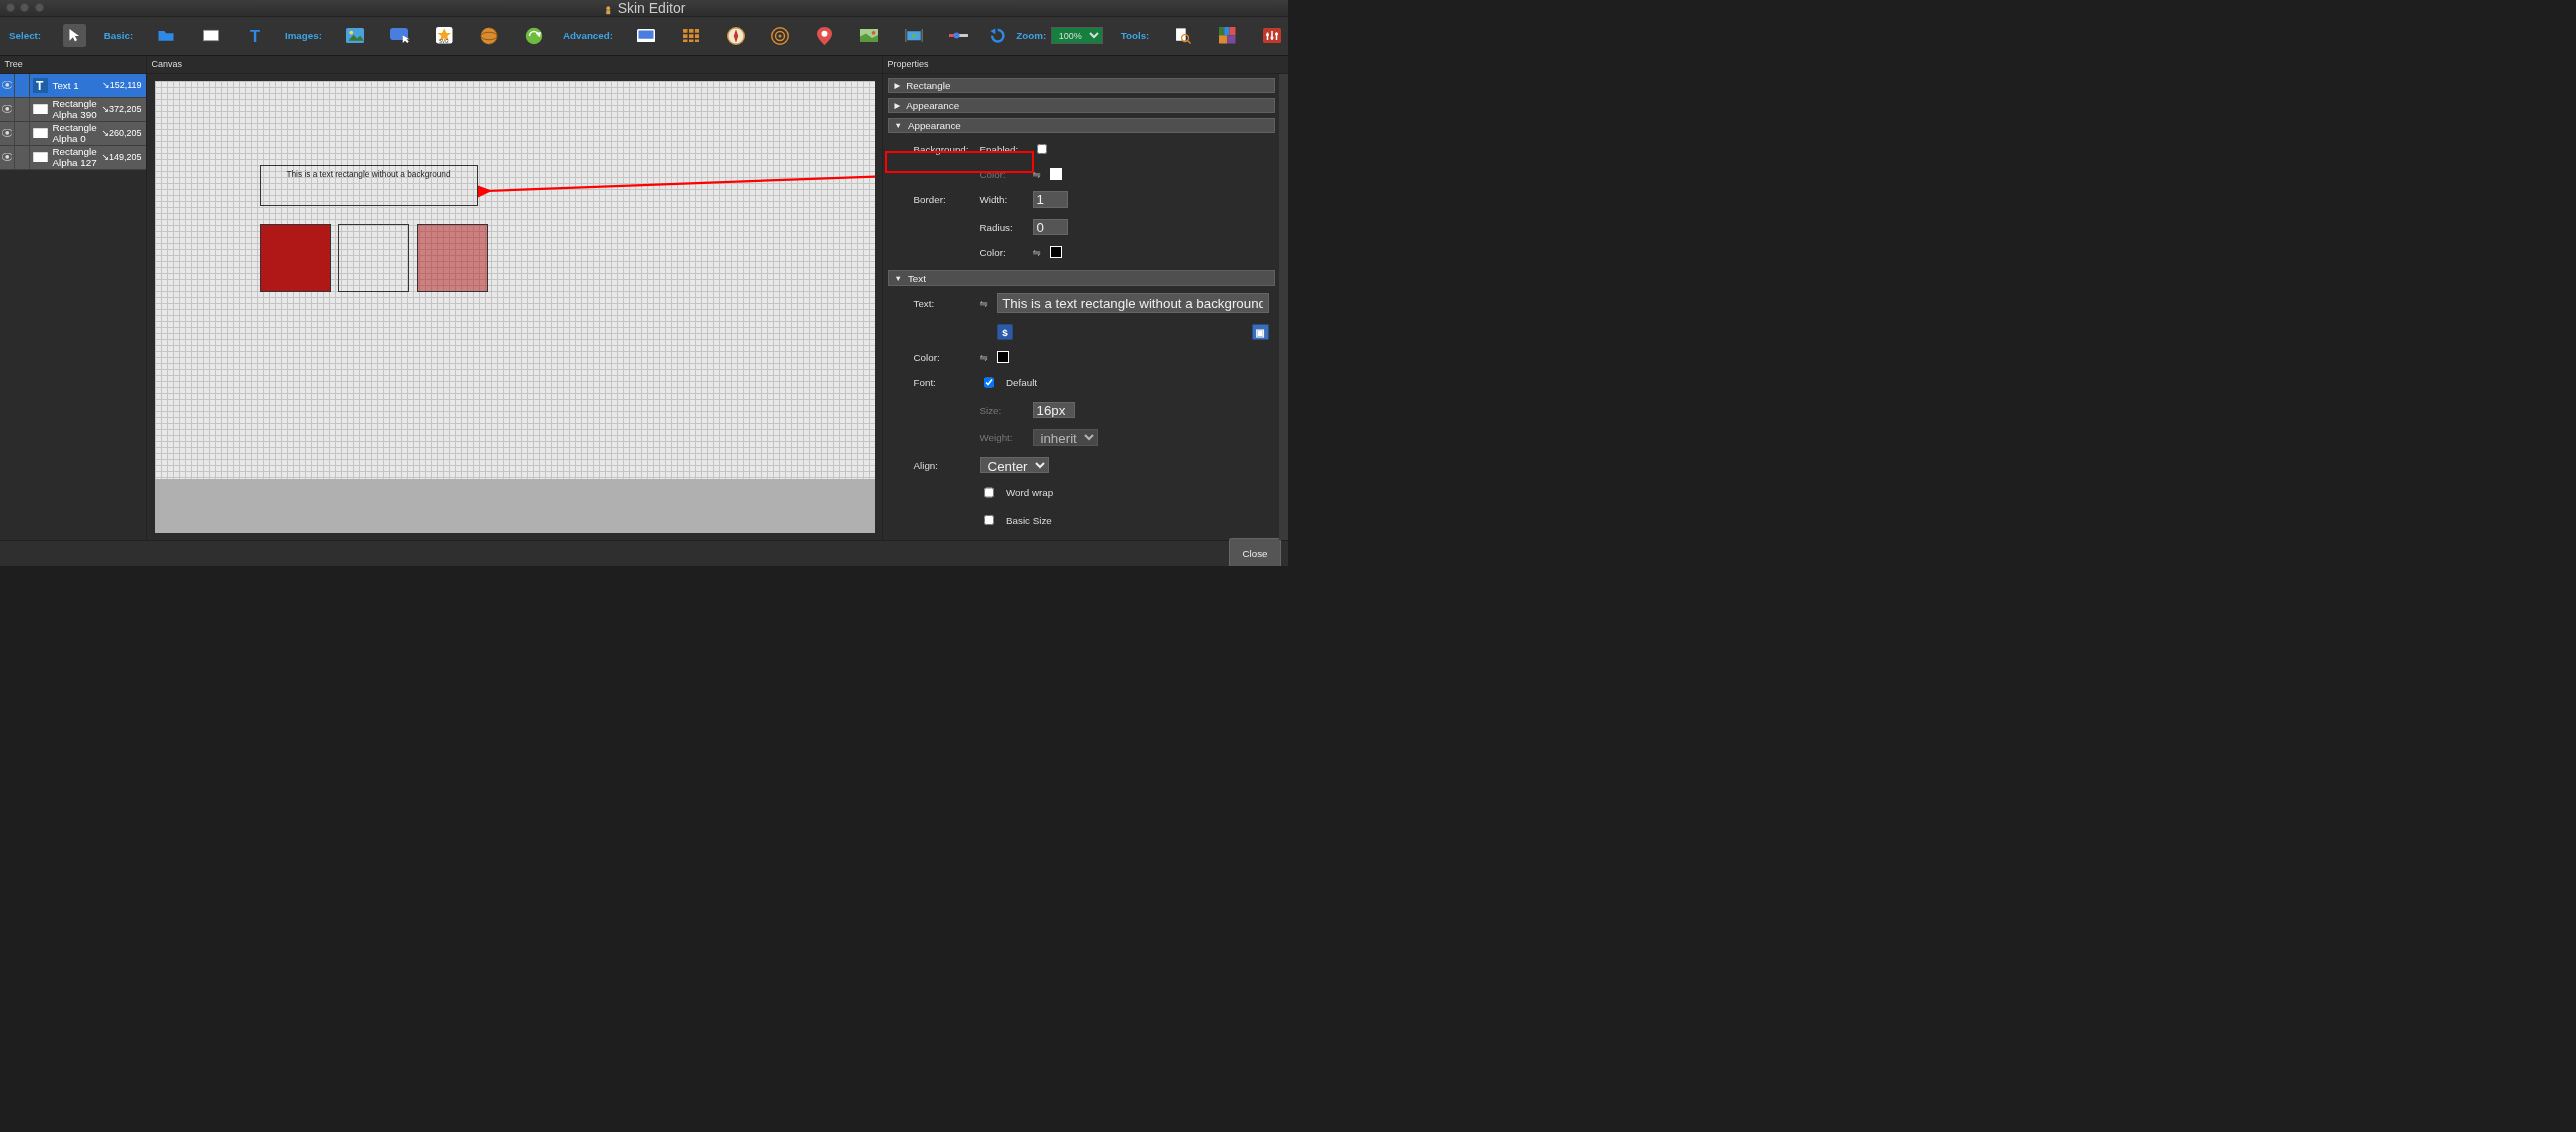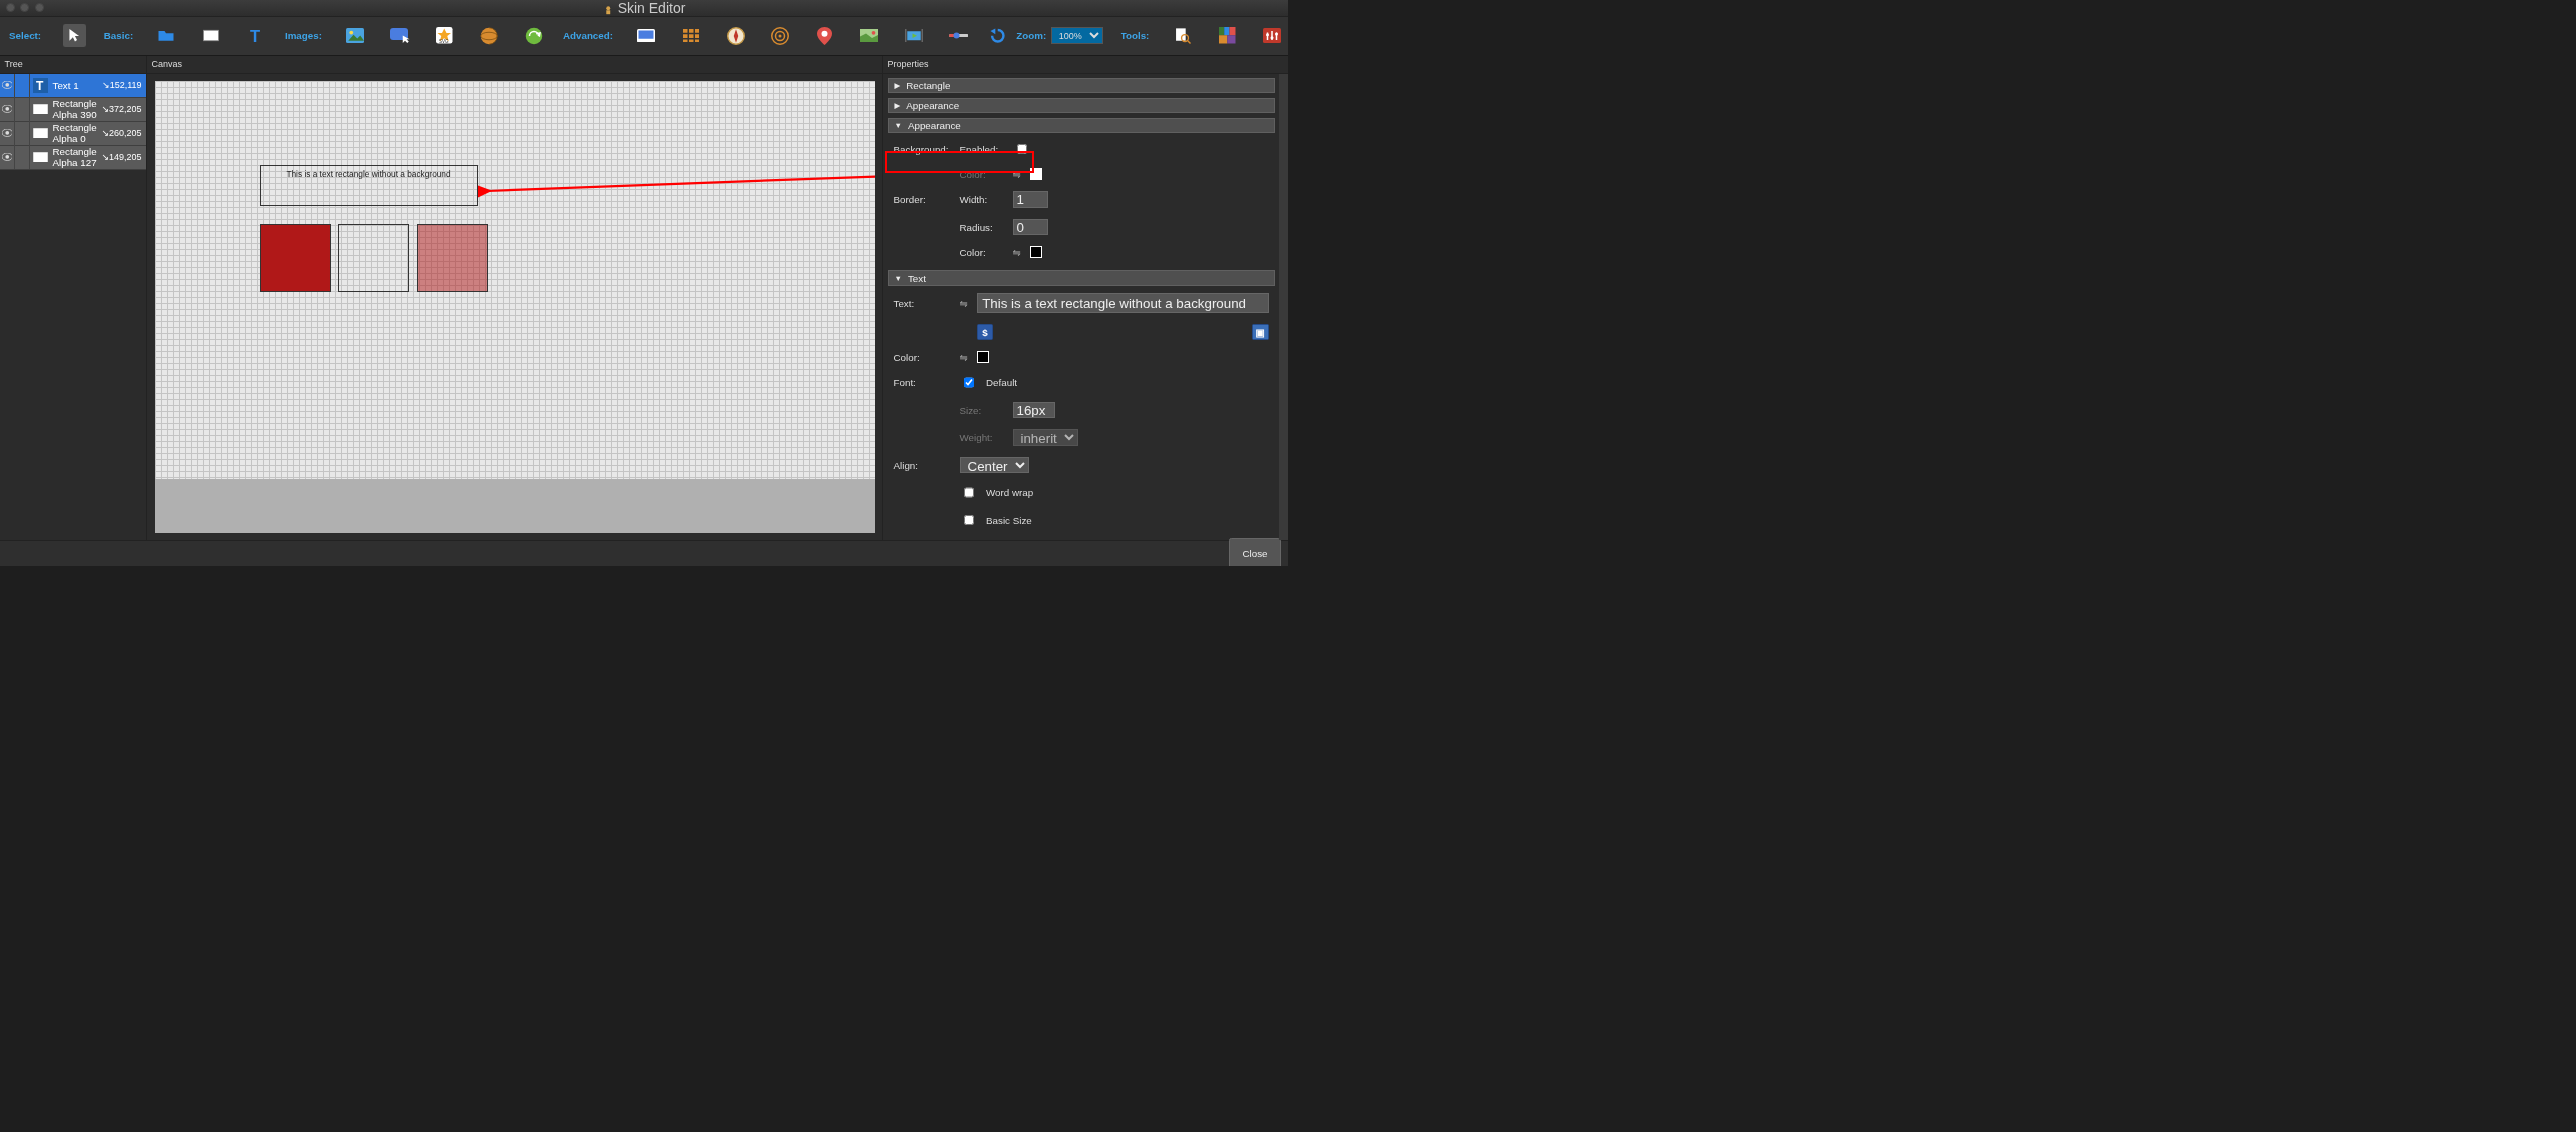--- a/index.html
+++ b/index.html
@@ -28,21 +28,21 @@
   .title .appicon{width:10.5px;height:10.5px;display:inline-block;}
   
   .toolbar{height:39px;background:#333;border-bottom:0.8px solid #1a1a1a;display:flex;align-items:center;padding:0 9px;font-size:9.8px;}
   .tb-group{display:flex;align-items:center;gap:22px;margin-right:18px;}
   .tb-label{color:var(--blue-accent);font-weight:600;}
   .tb-tool{width:22.6px;height:22.6px;display:flex;align-items:center;justify-content:center;border-radius:2.3px;}
   .tb-tool.active{background:#555;}
   .tb-tool svg{display:block;}
   .tb-spacer{flex:1;}
   .zoom{display:flex;align-items:center;gap:4.5px;color:var(--blue-accent);font-weight:600;}
-  .zoom select{background:#0369a1;color:#ddd;border:0.8px solid #555;height:16.5px;font-size:9px;padding:0 3px;}
+  .zoom select{background:#15803d;color:#ddd;border:0.8px solid #555;height:16.5px;font-size:9px;padding:0 3px;}
   
   .main{flex:1;display:flex;min-height:0;}
   .col{display:flex;flex-direction:column;min-height:0;}
   .col-tree{width:147px;border-right:0.8px solid #222;}
   .col-canvas{flex:1;min-width:0;}
   .col-props{width:406px;border-left:0.8px solid #222;}
   .col-header{height:18px;background:#2b2b2b;color:#ddd;font-size:9px;padding:3px 4.5px;border-bottom:0.8px solid #222;}
   .col-body{flex:1;overflow:auto;position:relative;}
   
   .tree-row{display:flex;align-items:center;height:24px;background:var(--bg-row);border-bottom:0.8px solid #3f3f3f;color:#fff;font-size:9.8px;}
@@ -67,21 +67,21 @@
   .rect{width:71px;height:68px;border:0.8px solid #333;top:143px;}
   .rect1{left:105px;background:#b01818;}
   .rect2{left:183px;background:transparent;}
   .rect3{left:262px;background:rgba(176,24,24,0.5);}
   
   .arrow-svg{position:absolute;left:323px;top:89px;width:459px;height:30px;pointer-events:none;}
   
   .prop-list{padding:4.5px 4.5px 4.5px 4.5px;display:flex;flex-direction:column;gap:4.5px;position:relative;}
   .section-head{background:#4f4f4f;border:0.8px solid #606060;color:#eee;height:19.5px;display:flex;align-items:center;padding:0 6px;gap:6px;font-size:9.8px;}
   .section-head .tri{font-size:7.5px;}
-  .section-body{padding:3px 6px 7.5px 6px;display:flex;flex-direction:column;gap:11px;color:#ddd;font-size:9.8px;}
+  .section-body{padding:3px 6px 7.5px 6px;display:flex;flex-direction:column;gap:11px;color:#ddd;font-size:9.8px;margin-left:20px;}
   .prop-row{display:flex;align-items:center;gap:9px;}
   .prop-label{width:57px;text-align:left;}
   .prop-sublabel{width:44px;text-align:left;}
   .prop-swatch{width:12px;height:12px;border:1.5px solid #fff;background:#000;display:inline-block;}
   .prop-swatch.white{background:#fff;}
   .prop-swatch.black{background:#000;}
   .link-ico{color:#aaa;}
   .txt-input{background:#555;border:0.8px solid #666;color:#eee;height:19.5px;padding:1.5px 4.5px;flex:1;}
   .num-input{background:#555;border:0.8px solid #666;color:#eee;height:16.5px;width:35px;padding:0 3px;}
   .sel{background:#555;border:0.8px solid #666;color:#eee;height:16.5px;padding:0 3px;}

